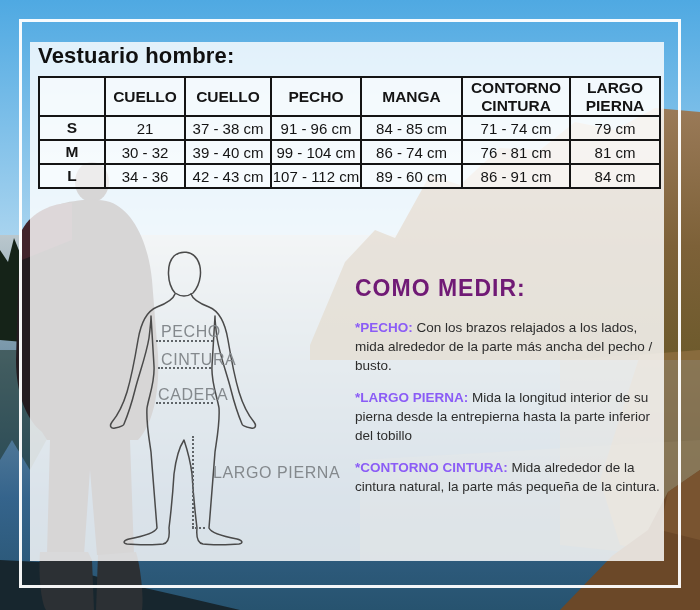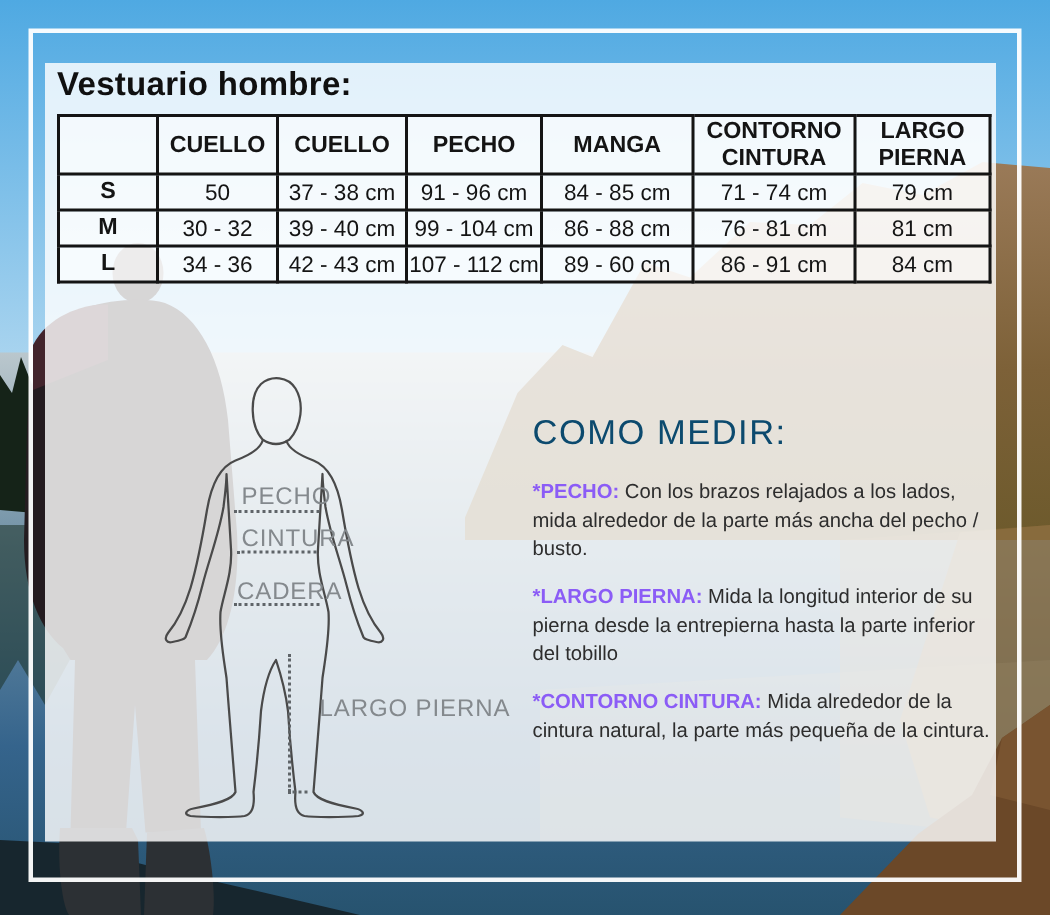--- a/index.html
+++ b/index.html
@@ -18,21 +18,21 @@
               vertical-align:middle;color:#141414;background:rgba(255,255,255,0.55);
               overflow:hidden;}
   .size-table th{height:37px;font-size:15.5px;font-weight:700;line-height:1.12;padding:0 1px;}
   .size-table td{height:20px;font-size:15px;padding:1px 0;}
   .size-table td.size-col{font-weight:700;font-size:15.5px;}
   .figure-svg{position:absolute;left:75px;top:208px;}
   .figlabel{position:absolute;font-size:16px;color:#84898d;letter-spacing:0.6px;white-space:nowrap;}
   .mline{position:absolute;border-top:2px dotted #5f6468;height:0;}
   .vline{position:absolute;border-left:2px dotted #5f6468;width:0;}
   .howto{position:absolute;left:325px;top:233px;width:312px;}
-  .howto h2{margin:0 0 16px 0;font-size:23px;font-weight:400;letter-spacing:1px;color:#0c4a6e;}
+  .howto h2{margin:0 0 16px 0;font-size:23px;font-weight:700;letter-spacing:1px;color:#701a75;}
   .howto p{margin:0 0 13px 0;font-size:13.5px;line-height:19px;color:#2d2d2d;}
   .howto b{color:#8b5cf6;}
 </style>
 </head>
 <body>
 
 <div class="stage">
 
   <svg class="bg" width="700" height="610" viewBox="0 0 700 610" preserveAspectRatio="none">
     <defs>
@@ -96,33 +96,33 @@
           <th>CUELLO</th>
           <th>PECHO</th>
           <th>MANGA</th>
           <th>CONTORNO CINTURA</th>
           <th>LARGO PIERNA</th>
         </tr>
       </thead>
       <tbody>
         <tr>
           <td class="size-col">S</td>
-          <td>50</td>
+          <td>21</td>
           <td>37 - 38 cm</td>
           <td>91 - 96 cm</td>
           <td>84 - 85 cm</td>
           <td>71 - 74 cm</td>
           <td>79 cm</td>
         </tr>
         <tr>
           <td class="size-col">M</td>
           <td>30 - 32</td>
           <td>39 - 40 cm</td>
           <td>99 - 104 cm</td>
-          <td>86 - 88 cm</td>
+          <td>86 - 74 cm</td>
           <td>76 - 81 cm</td>
           <td>81 cm</td>
         </tr>
         <tr>
           <td class="size-col">L</td>
           <td>34 - 36</td>
           <td>42 - 43 cm</td>
           <td>107 - 112 cm</td>
           <td>89 - 60 cm</td>
           <td>86 - 91 cm</td>

